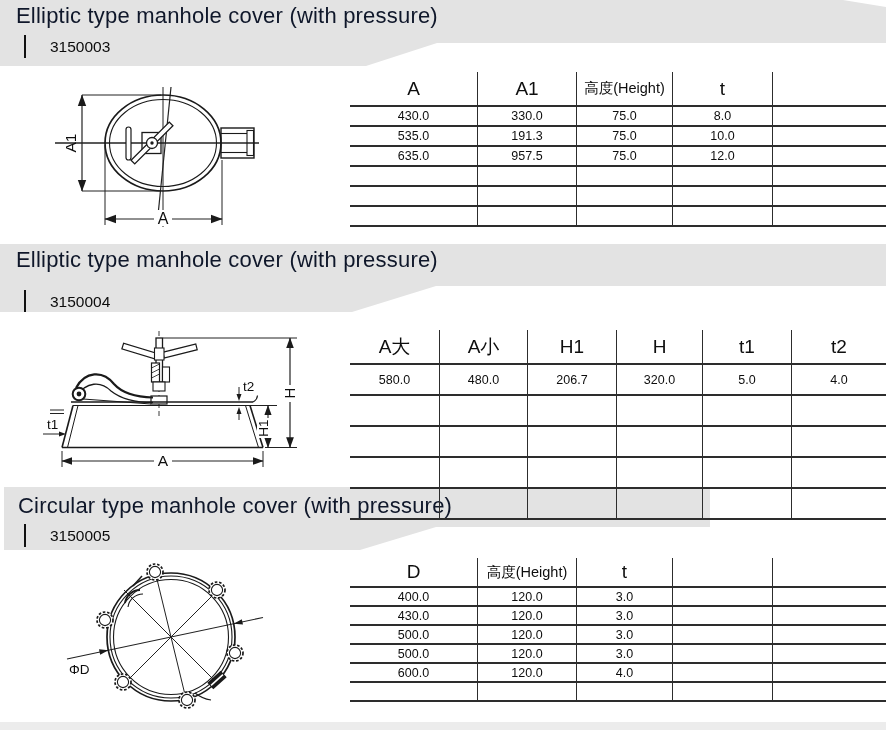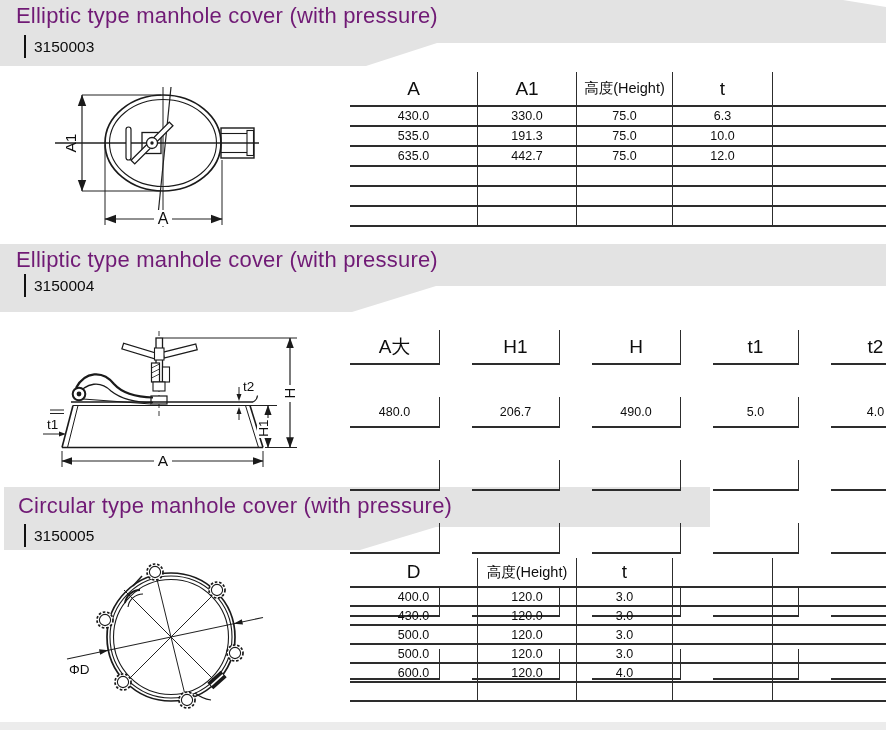--- a/index.html
+++ b/index.html
@@ -5,24 +5,24 @@
   html,body{margin:0;padding:0;background:#fff;}
   .page{position:relative;width:886px;height:730px;background:#fff;overflow:hidden;
         font-family:"Liberation Sans", sans-serif;color:#111;}
   .watermark{position:absolute;left:226px;top:296px;z-index:0;
         font-size:196px;font-weight:700;letter-spacing:16px;line-height:180px;
         color:rgba(0,0,0,0.062);user-select:none;}
   .band{position:absolute;left:0;width:886px;background:#e3e3e3;z-index:1;}
   .band1{top:0;height:66px;clip-path:polygon(0 0,843px 0,886px 7px,886px 43px,437px 43px,366px 66px,0 66px);}
   .band2{top:244px;height:68px;clip-path:polygon(0 0,886px 0,886px 42px,436px 42px,352px 68px,0 68px);}
   .band3{top:487px;left:4px;width:706px;height:63px;clip-path:polygon(0 0,882px 0,882px 40px,432px 40px,356px 63px,0 63px);}
-  .band-title{position:absolute;left:16px;top:3px;font-size:22px;color:#701a75;letter-spacing:0.2px;}
+  .band-title{position:absolute;left:16px;top:3px;font-size:22px;color:#0f172a;letter-spacing:0.2px;}
   .band3 .band-title{top:6px;left:14px;}
-  .band-code{position:absolute;left:24px;top:35px;display:flex;align-items:center;font-size:15.5px;color:#0c0c0c;}
-  .band2 .band-code{top:30px;}
+  .band-code{position:absolute;left:24px;top:35px;display:flex;align-items:center;font-size:15.5px;color:#0c0c0c;gap:16px;}
+  .band2 .band-code{top:46px;}
   .band3 .band-code{top:37px;left:20px;}
   .code-bar{display:inline-block;width:2px;height:23px;background:#111;margin-right:8px;}
   .drawing{position:absolute;z-index:2;}
   .tbl{position:absolute;display:grid;width:536px;z-index:2;}
   .cell{box-sizing:border-box;display:flex;align-items:center;justify-content:center;
         border-right:1.5px solid #2d2d2d;border-bottom:2px solid #2d2d2d;
         font-size:12.5px;color:#0e0e0e;overflow:hidden;white-space:nowrap;background:transparent;}
   .cell.lastcol{border-right:none;}
   .th{font-size:19px;}
   .th.small{font-size:14.5px;}
@@ -86,29 +86,29 @@
 
   <div class="tbl t1" style="left:350px;top:72px;grid-template-columns:128px 99px 96px 100px 113px;">
       <div class="cell th">A</div>
       <div class="cell th">A1</div>
       <div class="cell th small">高度(Height)</div>
       <div class="cell th">t</div>
       <div class="cell th lastcol"></div>
       <div class="cell td">430.0</div>
       <div class="cell td">330.0</div>
       <div class="cell td">75.0</div>
-      <div class="cell td">6.3</div>
+      <div class="cell td">8.0</div>
       <div class="cell td lastcol"></div>
       <div class="cell td">535.0</div>
       <div class="cell td">191.3</div>
       <div class="cell td">75.0</div>
       <div class="cell td">10.0</div>
       <div class="cell td lastcol"></div>
       <div class="cell td">635.0</div>
-      <div class="cell td">442.7</div>
+      <div class="cell td">957.5</div>
       <div class="cell td">75.0</div>
       <div class="cell td">12.0</div>
       <div class="cell td lastcol"></div>
       <div class="cell td"></div>
       <div class="cell td"></div>
       <div class="cell td"></div>
       <div class="cell td"></div>
       <div class="cell td lastcol"></div>
       <div class="cell td"></div>
       <div class="cell td"></div>
@@ -189,30 +189,31 @@
     <rect x="119" y="127" width="18" height="16" fill="#fff"></rect>
     <text x="128" y="141" text-anchor="middle" font-size="15.5">A</text>
 
     <line x1="15" y1="85" x2="29" y2="85" stroke="#222" stroke-width="1"></line>
     <line x1="15" y1="88.5" x2="29" y2="88.5" stroke="#222" stroke-width="1"></line>
     <text x="12" y="104" font-size="13.5">t1</text>
     <line x1="8" y1="109" x2="25" y2="109" stroke="#222" stroke-width="1"></line>
     <polygon points="24,106.5 31,109 24,111.5" fill="#1a1a1a"></polygon>
   </svg>
 
-  <div class="tbl t2" style="left:350px;top:330px;grid-template-columns:90px 88px 89px 86px 89px 94px;gap:32px;">
+  <div class="tbl t2" style="left:350px;top:330px;grid-template-columns:90px 88px 89px 86px 89px 94px;">
       <div class="cell th">A大</div>
+      <div class="cell th">A小</div>
       <div class="cell th">H1</div>
       <div class="cell th">H</div>
       <div class="cell th">t1</div>
       <div class="cell th lastcol">t2</div>
       <div class="cell td">580.0</div>
       <div class="cell td">480.0</div>
       <div class="cell td">206.7</div>
-      <div class="cell td">490.0</div>
+      <div class="cell td">320.0</div>
       <div class="cell td">5.0</div>
       <div class="cell td lastcol">4.0</div>
       <div class="cell td"></div>
       <div class="cell td"></div>
       <div class="cell td"></div>
       <div class="cell td"></div>
       <div class="cell td"></div>
       <div class="cell td lastcol"></div>
       <div class="cell td"></div>
       <div class="cell td"></div>

